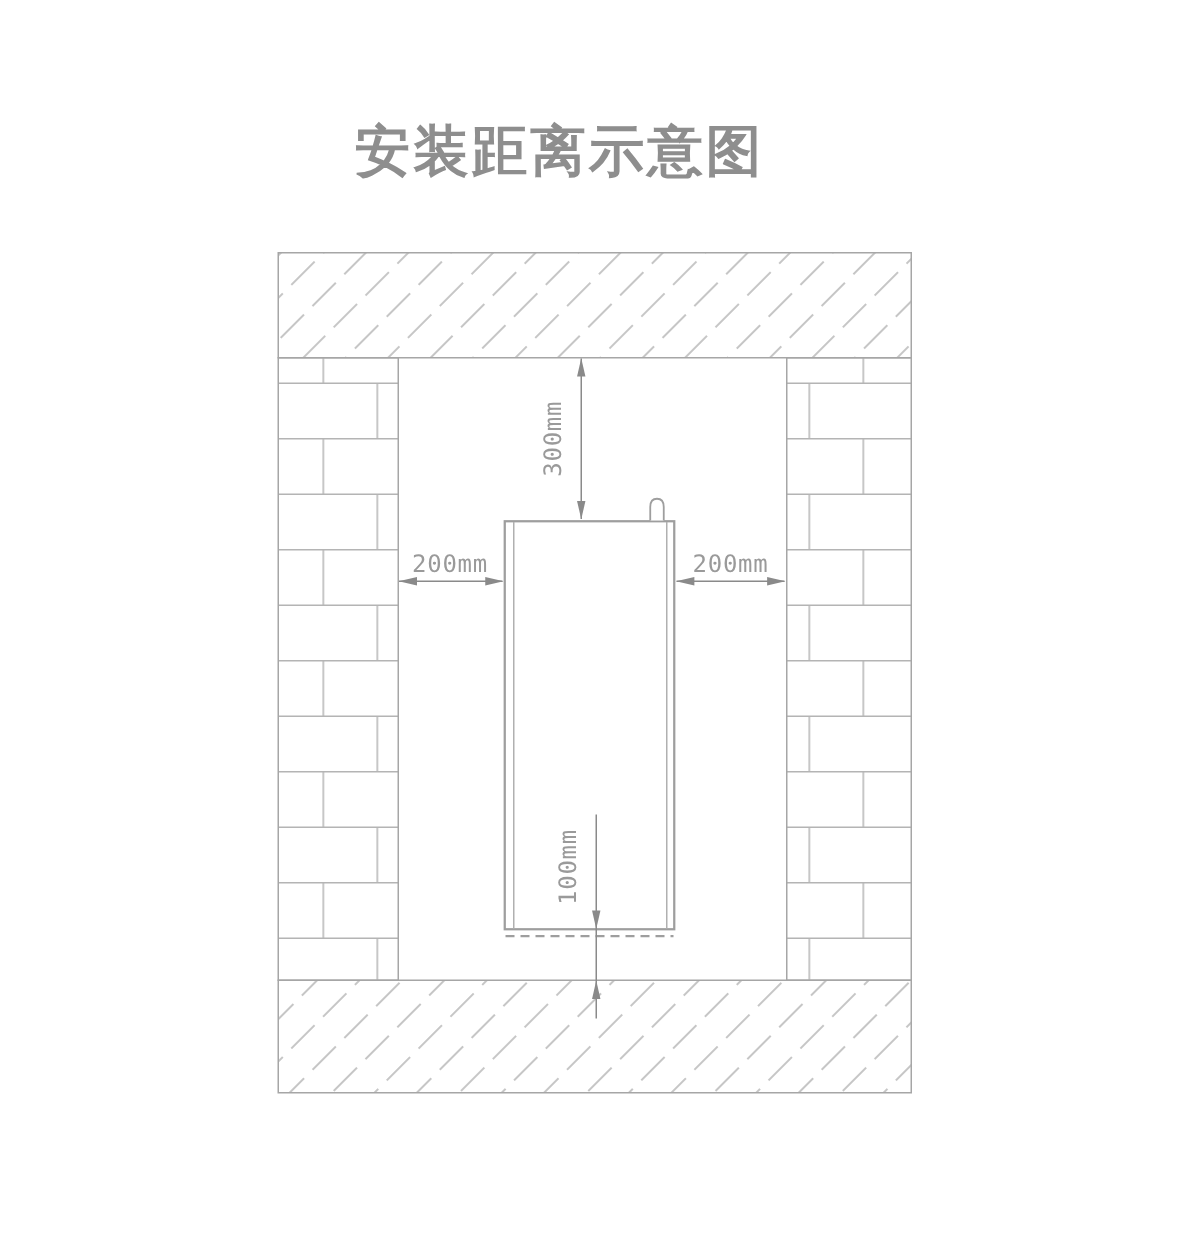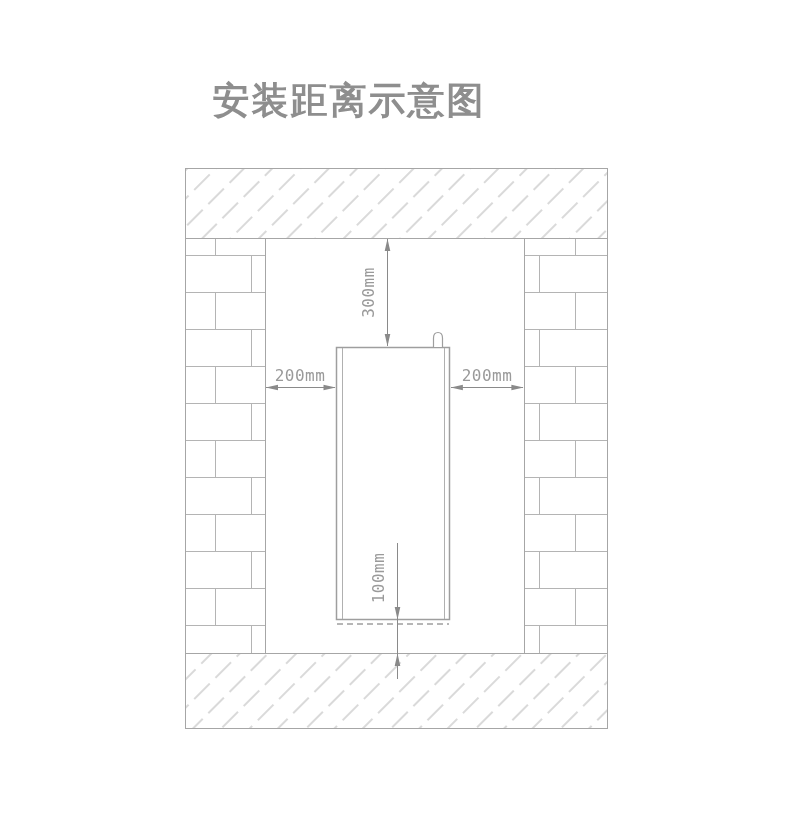--- a/index.html
+++ b/index.html
@@ -7,20 +7,21 @@
     padding: 0;
     background: #ffffff;
   }
   .page {
     position: relative;
     width: 698px;
     height: 836px;
     background: #ffffff;
     overflow: hidden;
     font-family: "Liberation Sans", sans-serif;
+    padding-left: 48px;
   }
   .page-title {
     position: absolute;
     top: 82px;
     left: 0;
     width: 100%;
     text-align: center;
     font-size: 37px;
     line-height: 38px;
     font-weight: 700;

